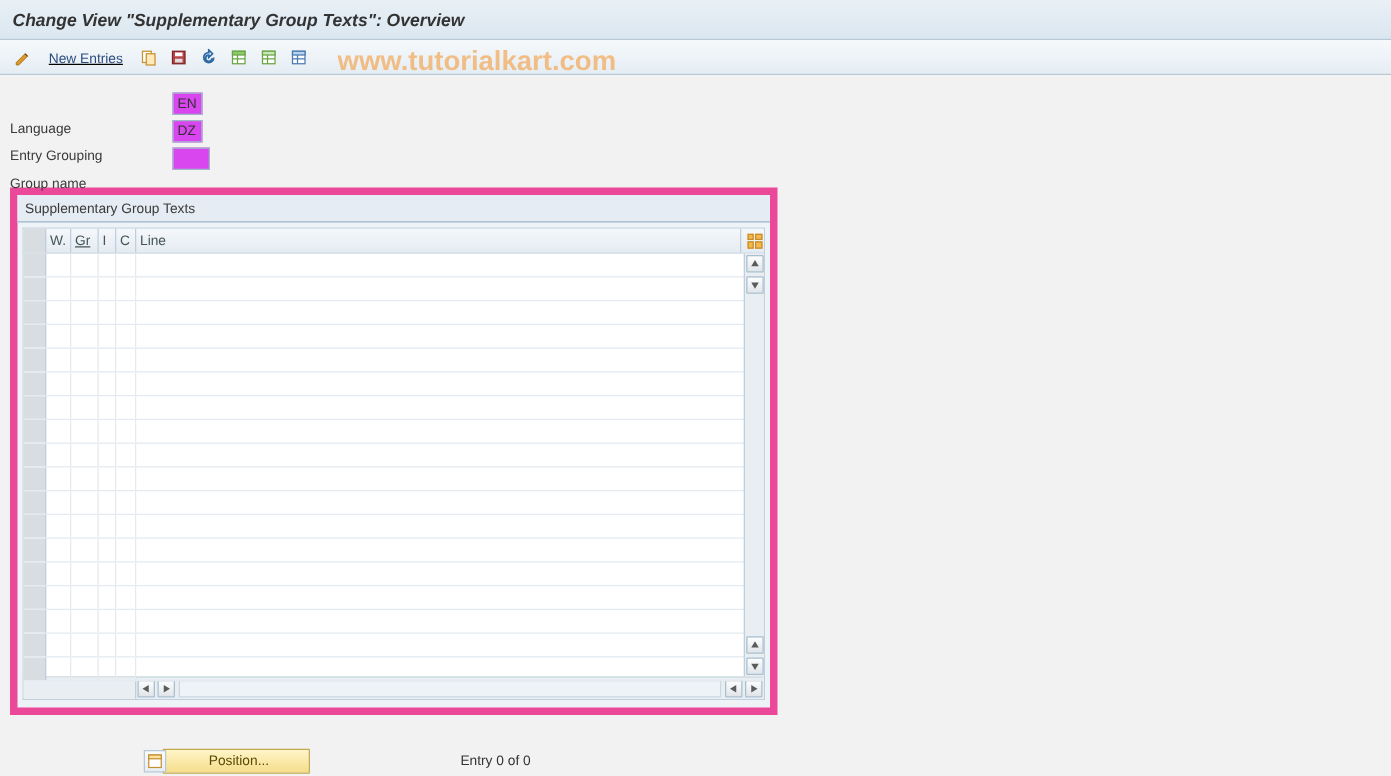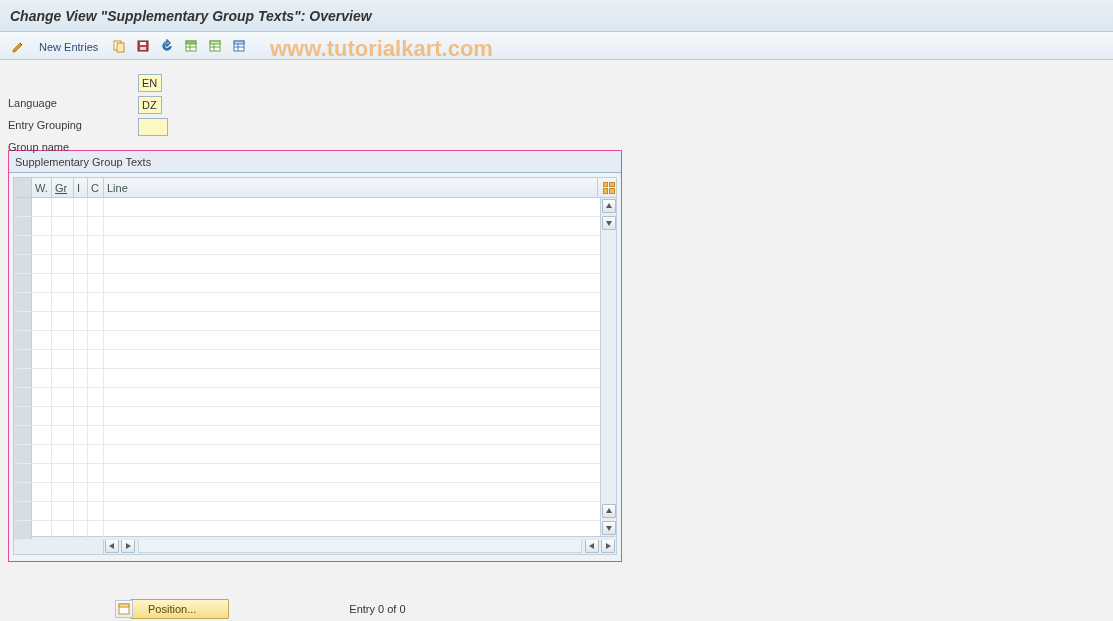--- a/index.html
+++ b/index.html
@@ -3,39 +3,39 @@
 <meta charset="utf-8">
 <style>
 * { box-sizing: border-box; margin: 0; padding: 0; font-family: Arial, Helvetica, sans-serif; font-size: 11px; }
 body { background: #f2f2f2; width: 1113px; height: 621px; overflow: hidden; position: relative; }
 
 
 .titlebar { height: 32px; line-height: 32px; padding-left: 10px; font-style: italic; font-weight: bold; font-size: 14px; color: #333;
   background: linear-gradient(#e9f0f6, #dbe7f0); border-bottom: 1px solid #b8c9d6; }
 
 
-.toolbar { height: 28px; background: linear-gradient(#f6f9fb, #e5edf4); border-bottom: 1px solid #b8c9d6; display: flex; align-items: center; padding-left: 8px; gap: 4px; position: relative; }
+.toolbar { height: 28px; background: linear-gradient(#f6f9fb, #e5edf4); border-bottom: 1px solid #b8c9d6; display: flex; align-items: center; padding-left: 8px; gap: 4px; position: relative; text-decoration: underline; }
 .toolbar .tbtn { width: 20px; height: 20px; border: 1px solid transparent; border-radius: 2px; display: inline-flex; align-items: center; justify-content: center; cursor: pointer; }
 .toolbar .link { color: #2a4c7c; cursor: pointer; padding: 0 6px; height: 20px; line-height: 20px; border: 1px solid transparent; border-radius: 2px; }
 .watermark { position: absolute; left: 270px; top: 4px; color: #f5a24a; opacity: 0.65; font-size: 22px; font-weight: bold; pointer-events: none; }
 
 svg { display: block; }
 
 
 .formarea { padding: 12px 8px 4px 8px; }
 .frow { display: flex; align-items: center; height: 22px; }
 .frow .flabel { width: 130px; color: #3a3a3a; margin-top: 40px; }
-.finput { height: 18px; border: 1px solid #9fb6c9; background: #fef9c3; padding: 0 3px; font-size: 11px; color: #333; }
+.finput { height: 18px; border: 1px solid #9fb6c9; background: #d946ef; padding: 0 3px; font-size: 11px; color: #333; }
 .finput.small { width: 24px; text-align: left; }
 .finput.med { width: 30px; }
 
 .finput-wrap { position: relative; display: inline-block; }
 
 
-.groupbox { margin: 8px; width: 614px; border: 1px solid #ec4899; background: #eef3f8; padding-bottom: 6px; }
+.groupbox { margin: 8px; width: 614px; border: 6px solid #ec4899; background: #eef3f8; padding-bottom: 6px; }
 .grouptitle { height: 22px; line-height: 22px; padding-left: 6px; color: #3a3a3a; background: #e5ecf3; border-bottom: 1px solid #9fb6c9; }
 .tablewrap { margin: 4px 4px 0 4px; background: #fff; border: 1px solid #c0cfdb; position: relative; }
 .thead { display: flex; height: 20px; background: linear-gradient(#f5f8fb,#e4ebf2); border-bottom: 1px solid #c0cfdb; }
 .thead .th { border-right: 1px solid #c0cfdb; height: 100%; display: flex; align-items: center; padding-left: 3px; color: #455; font-size: 11px; }
 .th.sel { width: 18px; background: #d8dde1; }
 .th.w { width: 20px; }
 .th.gr { width: 22px; text-decoration: underline; }
 .th.i { width: 14px; }
 .th.c { width: 16px; }
 .th.line { flex: 1; }
@@ -58,21 +58,21 @@
 .vscroll .pair { display:flex; flex-direction:column; gap:1px; }
 
 .hscroll { display:flex; align-items:center; height:18px; background:#e9eef2; border-top:1px solid #c0cfdb; }
 .hscroll .spacer { width: 90px; border-right:1px solid #c0cfdb; height:100%; background:#e9eef2;}
 .hscroll .arrow { width:14px; height:14px; background:linear-gradient(#fdfdfd,#e0e5ea); border:1px solid #a9bfcf; border-radius:1px; display:flex; align-items:center; justify-content:center; cursor:pointer; margin:0 1px;}
 .hscroll .track { flex:1; height:14px; background:#eef3f7; border:1px solid #c9d7e1; margin:0 2px; }
 
 
 .footer { position: absolute; left:0; right:0; bottom:0; }
 .footer-inner { display:flex; align-items:center; height:24px; padding-left:130px; gap:120px;}
-.posbtn { height:20px; border:1px solid #c4a94e; background:linear-gradient(#fff5c9,#f5dd8a); color:#5a4a00; display:flex; align-items:center; padding:0 32px 0 17px; cursor:pointer; border-radius:1px; position:relative;justify-content:flex-end;}
+.posbtn { height:20px; border:1px solid #c4a94e; background:linear-gradient(#fff5c9,#f5dd8a); color:#5a4a00; display:flex; align-items:center; padding:0 32px 0 36px; cursor:pointer; border-radius:1px; position:relative;justify-content:flex-end;}
 .posbtn .picon { position:absolute; left:-16px; top:0; width:18px; height:18px; border:1px solid #b8c9d6; background:linear-gradient(#fbfbfb,#e8edf2); display:flex; align-items:center; justify-content:center;}
 .entrytxt { color:#333; }
 
 </style>
 </head>
 <body>
 
 <div class="titlebar">Change View "Supplementary Group Texts": Overview</div>
 
 <div class="toolbar">

